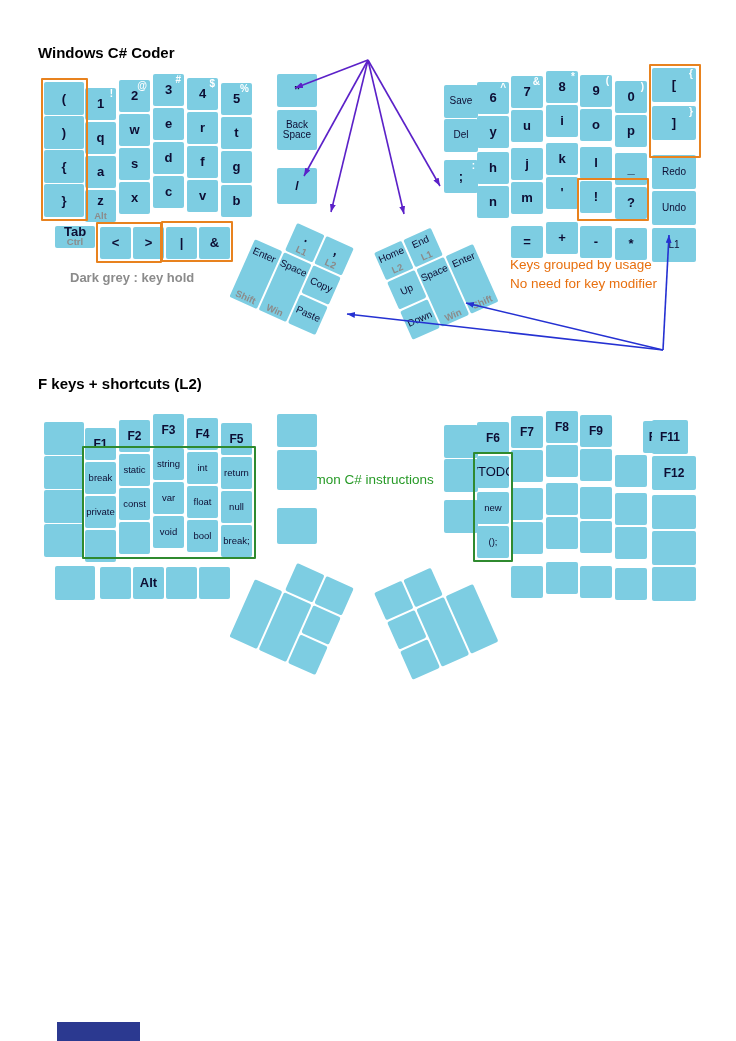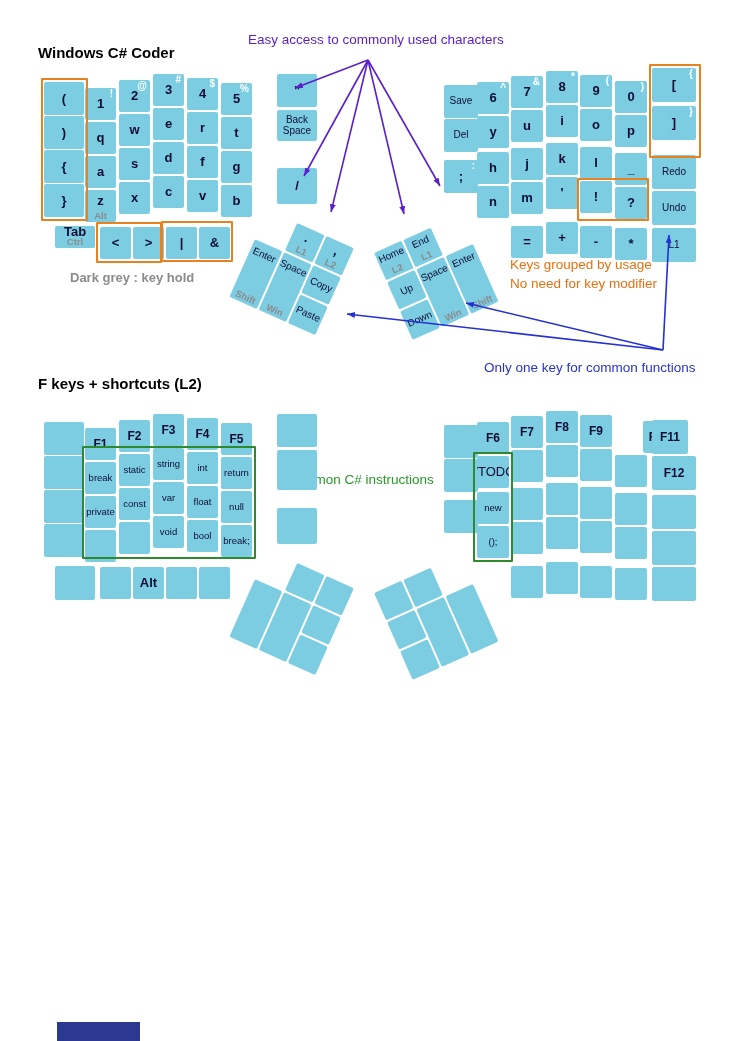--- a/index.html
+++ b/index.html
@@ -34,25 +34,23 @@
   .hbox.orange{border-color:#e8821e}
   .hbox.green{border-color:#2f8a2f}
   #arrows{position:absolute;left:0;top:0;pointer-events:none}
   #footer-bar{position:absolute;left:57px;top:1022px;width:83px;height:19px;background:#2b3990}
 </style>
 </head>
 <body>
 
 <div class="page" style="--key: #7dcde2;">
   <div class="title" id="title-layer1">Windows C# Coder</div>
-  <div class="note" id="note-purple" style="color: rgb(91, 33, 200);">Easy access to commonly used characters</div>
   <div class="note" id="note-grey" style="color: rgb(139, 139, 139); padding-left: 32px;">Dark grey : key hold</div>
   <div class="note" id="note-orange1" style="color: rgb(232, 112, 15);">Keys grouped by usage</div>
   <div class="note" id="note-orange2" style="color: rgb(232, 112, 15);">No need for key modifier</div>
-  <div class="note" id="note-blue" style="color: rgb(37, 49, 210);">Only one key for common functions</div>
   <div class="title" id="title-layer2">F keys + shortcuts (L2)</div>
   <div class="note" id="note-green" style="color: rgb(39, 154, 39);">Common C# instructions</div>
 
   <div id="board">
       <div class="key" style="left: 44px; top: 82px; width: 40px; height: 33px;">
         <span class="klabel">(</span>
       </div>
       <div class="key" style="left: 44px; top: 116px; width: 40px; height: 33px;">
         <span class="klabel">)</span>
       </div>
@@ -124,21 +122,21 @@
       </div>
       <div class="key" style="left: 221px; top: 151px; width: 31px; height: 32px;">
         <span class="klabel">g</span>
       </div>
       <div class="key" style="left: 221px; top: 185px; width: 31px; height: 32px;">
         <span class="klabel">b</span>
       </div>
       <div class="key" style="left: 277px; top: 74px; width: 40px; height: 33px;">
         <span class="klabel">"</span>
       </div>
-      <div class="key fn" style="left: 277px; top: 110px; width: 40px; height: 31px;">
+      <div class="key fn" style="left: 277px; top: 110px; width: 40px; height: 40px;">
         <span class="klabel">Back Space</span>
       </div>
       <div class="key" style="left: 277px; top: 168px; width: 40px; height: 36px;">
         <span class="klabel">/</span>
       </div>
       <div class="key has-hold" style="left: 55px; top: 226px; width: 40px; height: 22px;">
         <span class="klabel">Tab</span>
         <span class="khold">Ctrl</span>
       </div>
       <div class="key" style="left: 100px; top: 227px; width: 31px; height: 32px;">

